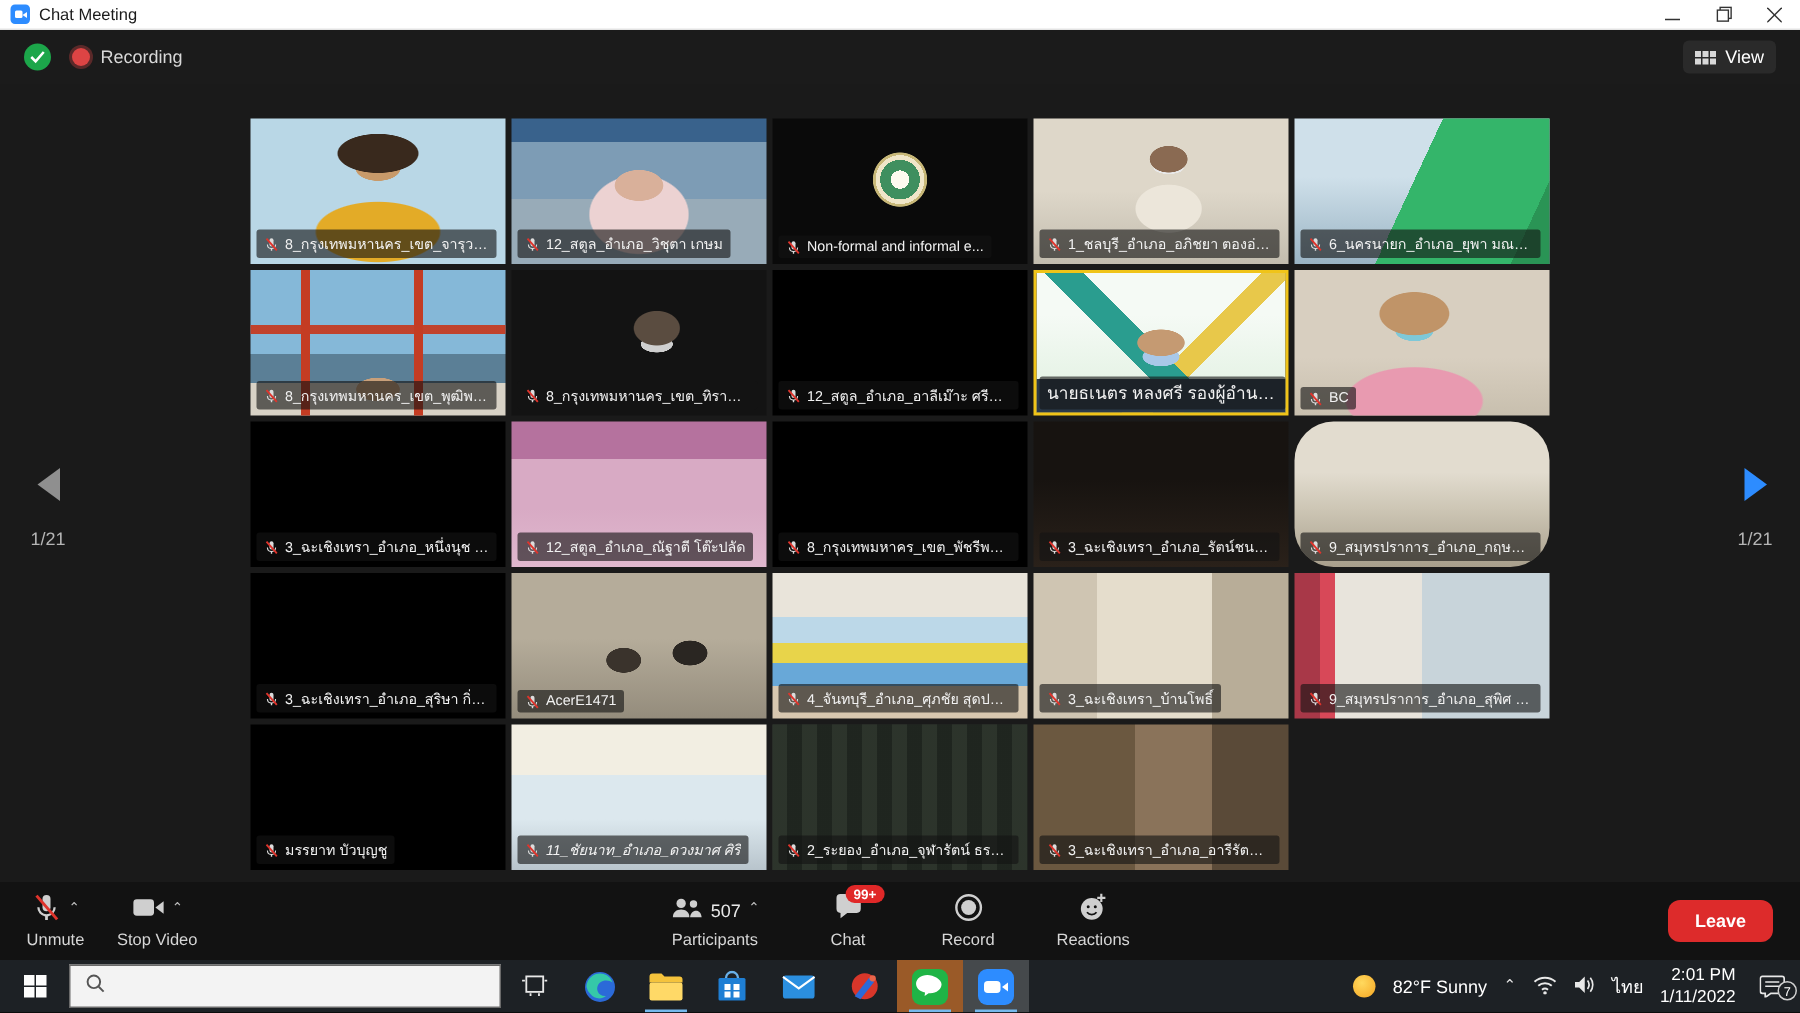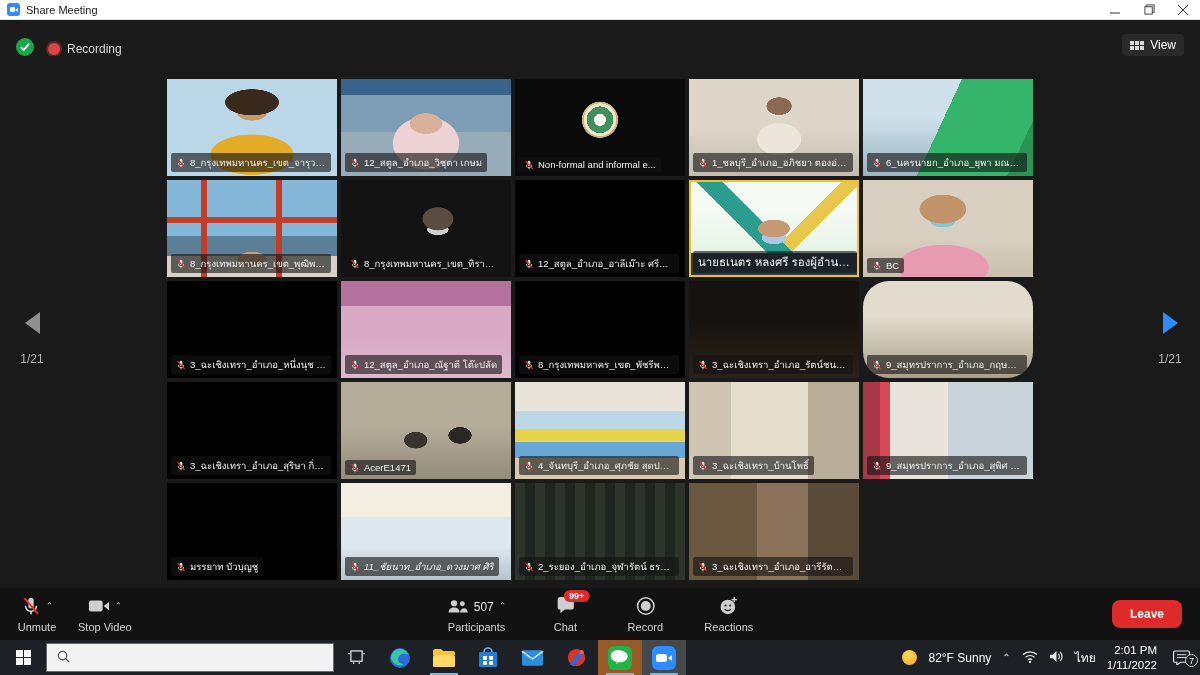--- a/index.html
+++ b/index.html
@@ -10,21 +10,21 @@
   .titlebar{position:absolute;top:0;left:0;width:100%;height:20px;background:#ffffff;display:flex;align-items:center;border-bottom:1px solid #e3e3e3;}
   .zoom-app-icon{width:13px;height:13px;margin:0 6px 0 7px;background:#2d8cff;border-radius:3px;position:relative;}
   .zoom-app-icon:after{content:"";position:absolute;left:2.5px;top:4px;width:5px;height:5px;background:#fff;border-radius:1px;}
   .zoom-app-icon:before{content:"";position:absolute;right:2px;top:4.5px;width:0;height:0;border-left:3px solid #fff;border-top:2px solid transparent;border-bottom:2px solid transparent;transform:scaleX(-1);}
   .title-text{font-size:11px;color:#1a1a1a;}
   .win-controls{margin-left:auto;display:flex;height:100%;}
   .win-btn{width:34px;height:100%;display:flex;align-items:center;justify-content:center;color:#333;}
   .win-btn svg{display:block;}
 
   
-  .meetbar{position:absolute;top:20px;left:0;width:100%;height:36px;background:#1b1b1b;display:flex;align-items:flex-end;}
+  .meetbar{position:absolute;top:20px;left:0;width:100%;height:36px;background:#1b1b1b;display:flex;align-items:center;}
   .shield{width:18px;height:18px;margin:0 14px 0 16px;border-radius:50%;background:#1ca64a;display:flex;align-items:center;justify-content:center;}
   .rec{display:flex;align-items:center;gap:7px;}
   .rec-dot{width:12px;height:12px;border-radius:50%;background:#d44;box-shadow:0 0 0 2px rgba(212,68,68,.35);}
   .rec-label{color:#d8d8d8;font-size:12px;}
   .view-btn{margin-left:auto;margin-right:16px;display:flex;align-items:center;gap:6px;color:#fff;font-size:12px;padding:4px 8px;border-radius:4px;background:#2a2a2a;}
   .grid-glyph{display:grid;grid-template-columns:4px 4px 4px;grid-template-rows:4px 4px;gap:1px;}
   .grid-glyph i{background:#d8d8d8;}
 
   
   .stage{position:absolute;top:56px;left:0;width:100%;height:532px;background:#1a1a1a;}
@@ -102,21 +102,21 @@
   .notif{position:relative;width:26px;display:flex;align-items:center;justify-content:center;}
   .notif-badge{position:absolute;right:-4px;bottom:-2px;width:13px;height:13px;border-radius:50%;border:1px solid #cfcfcf;color:#fff;font-size:8.5px;display:flex;align-items:center;justify-content:center;background:#1d2125;}
 </style>
 </head>
 <body>
 
 <div class="app">
 
   <div class="titlebar">
     <span class="zoom-app-icon"></span>
-    <span class="title-text">Share Meeting</span>
+    <span class="title-text">Chat Meeting</span>
     <div class="win-controls">
       <span class="win-btn">
           <svg width="10" height="10" viewBox="0 0 10 10">
             <line x1="0" y1="8" x2="10" y2="8" stroke="#333" stroke-width="1"></line>
           </svg>
         </span>
       <span class="win-btn">
           <svg width="11" height="11" viewBox="0 0 12 12">
             <rect x="3" y="1" width="8" height="8" fill="none" stroke="#333"></rect>
             <rect x="1" y="3" width="8" height="8" fill="#fff" stroke="#333"></rect>

